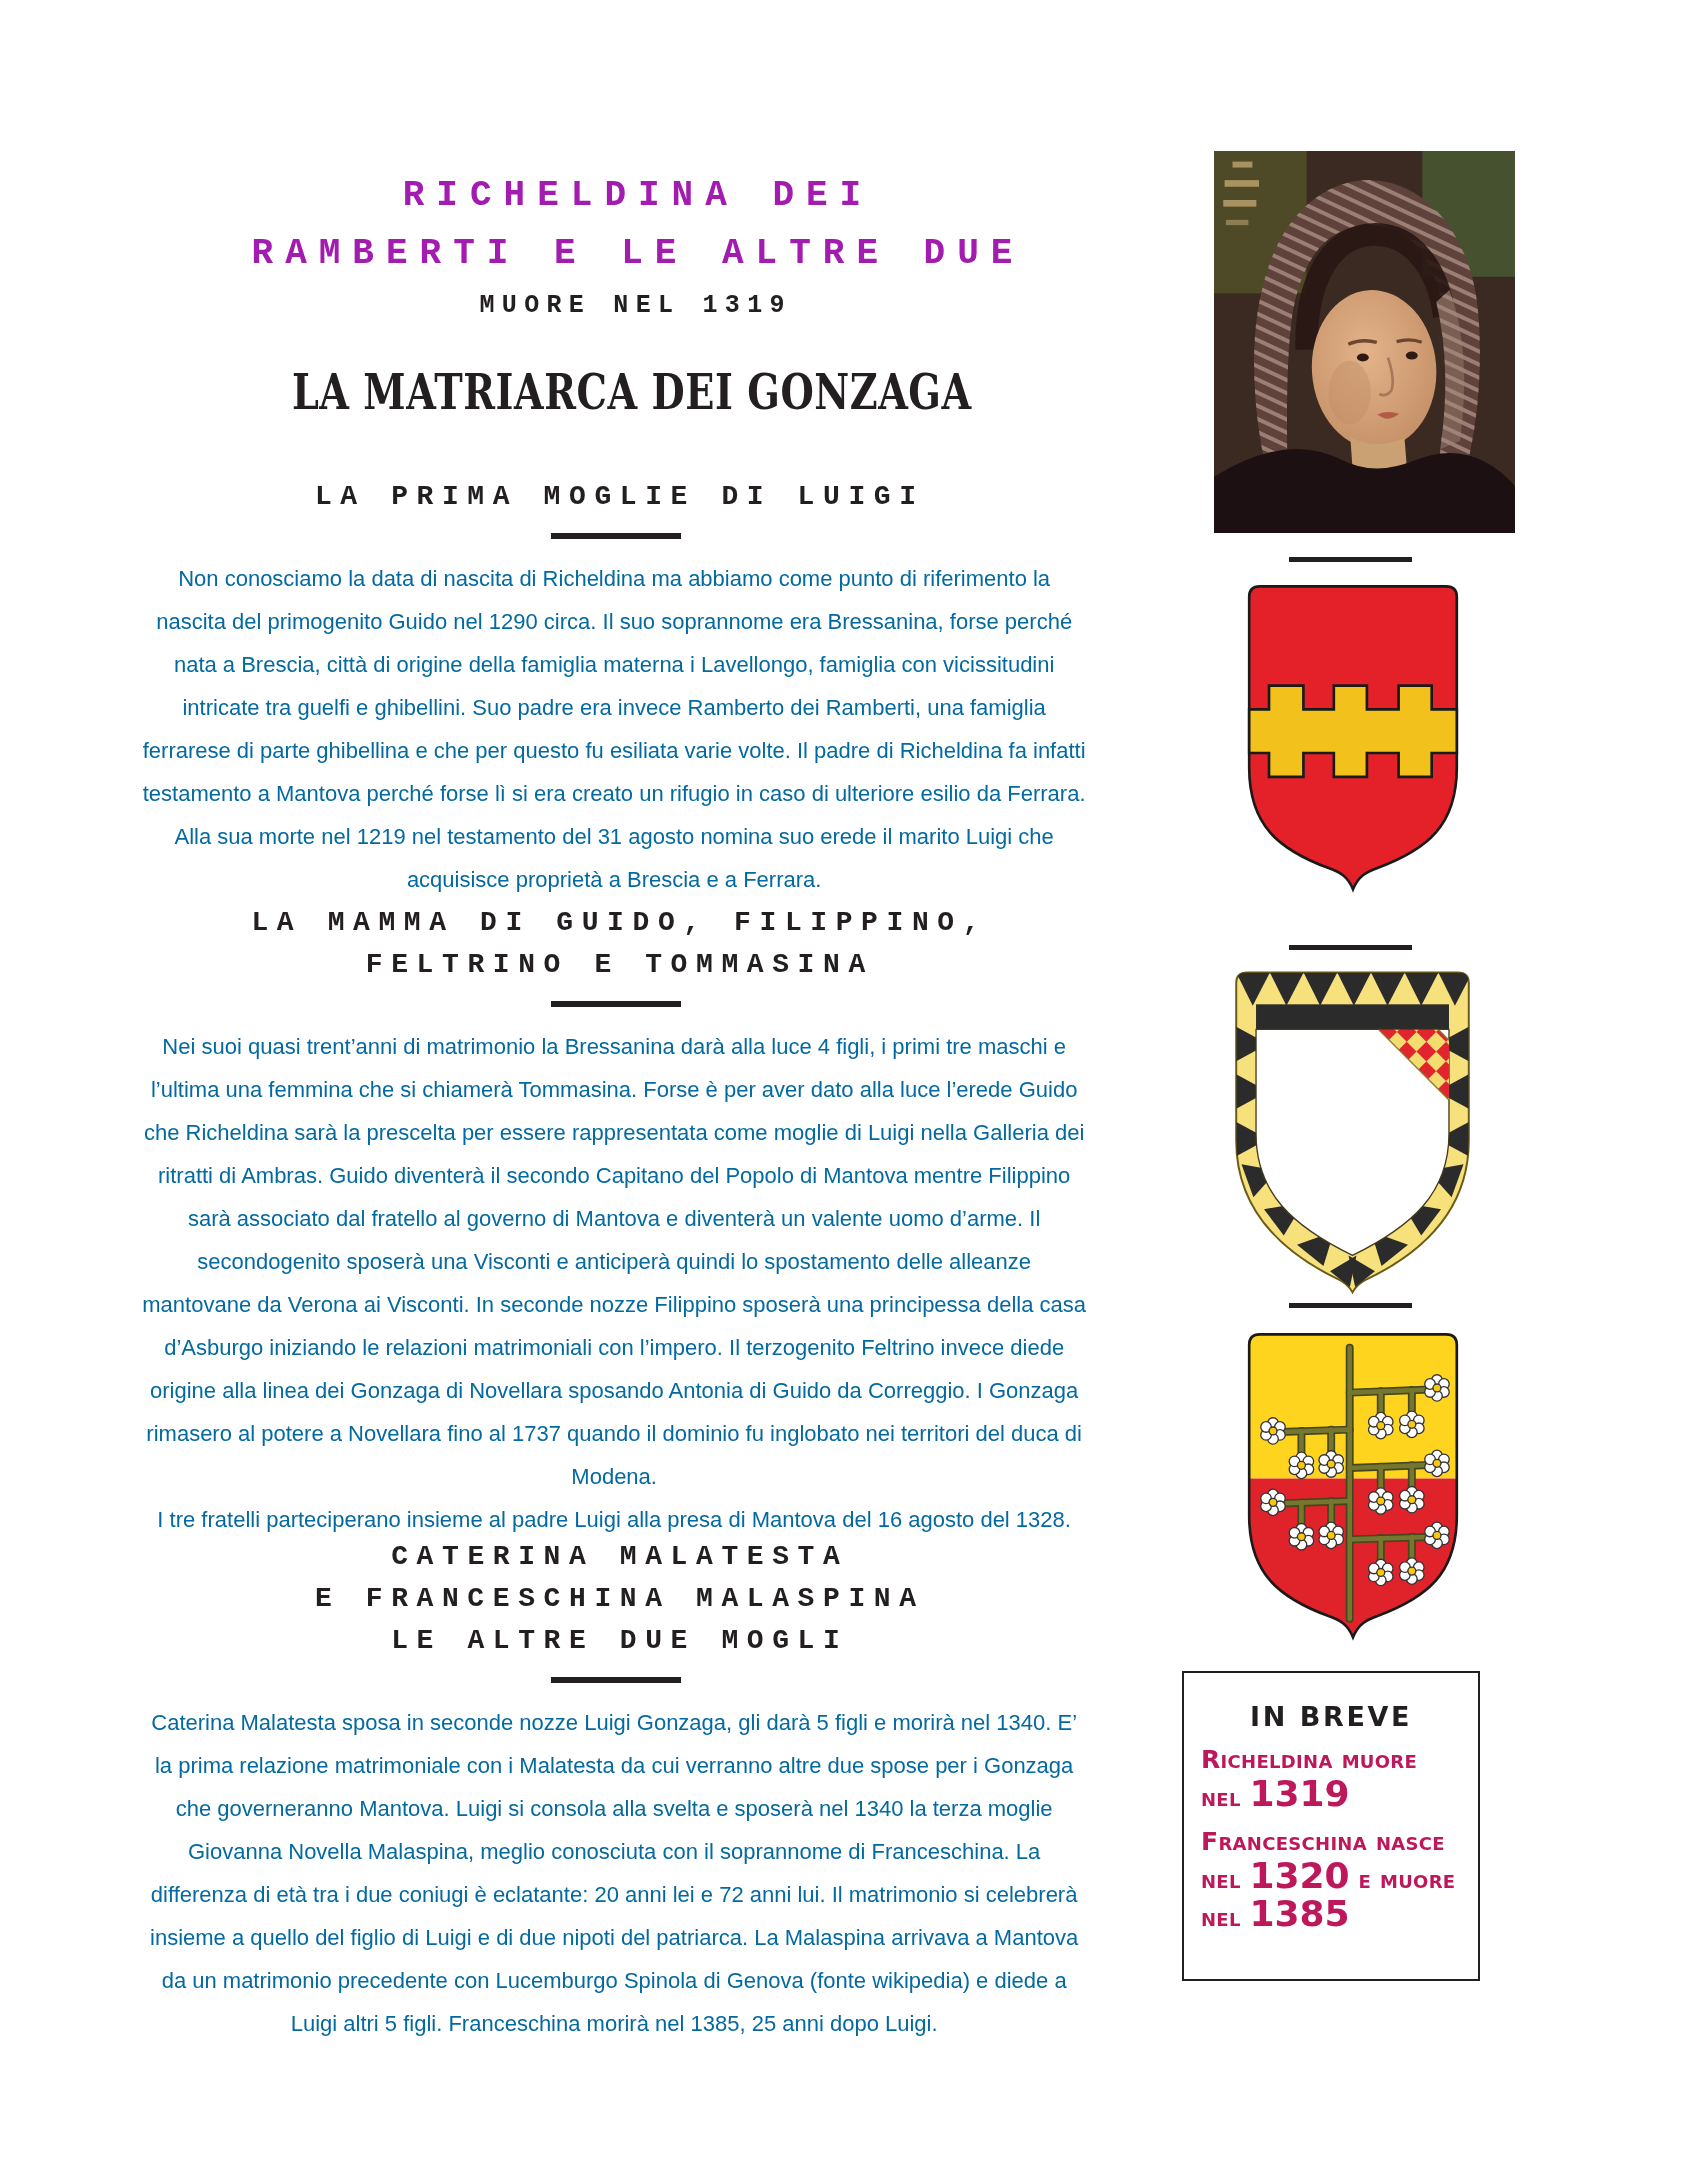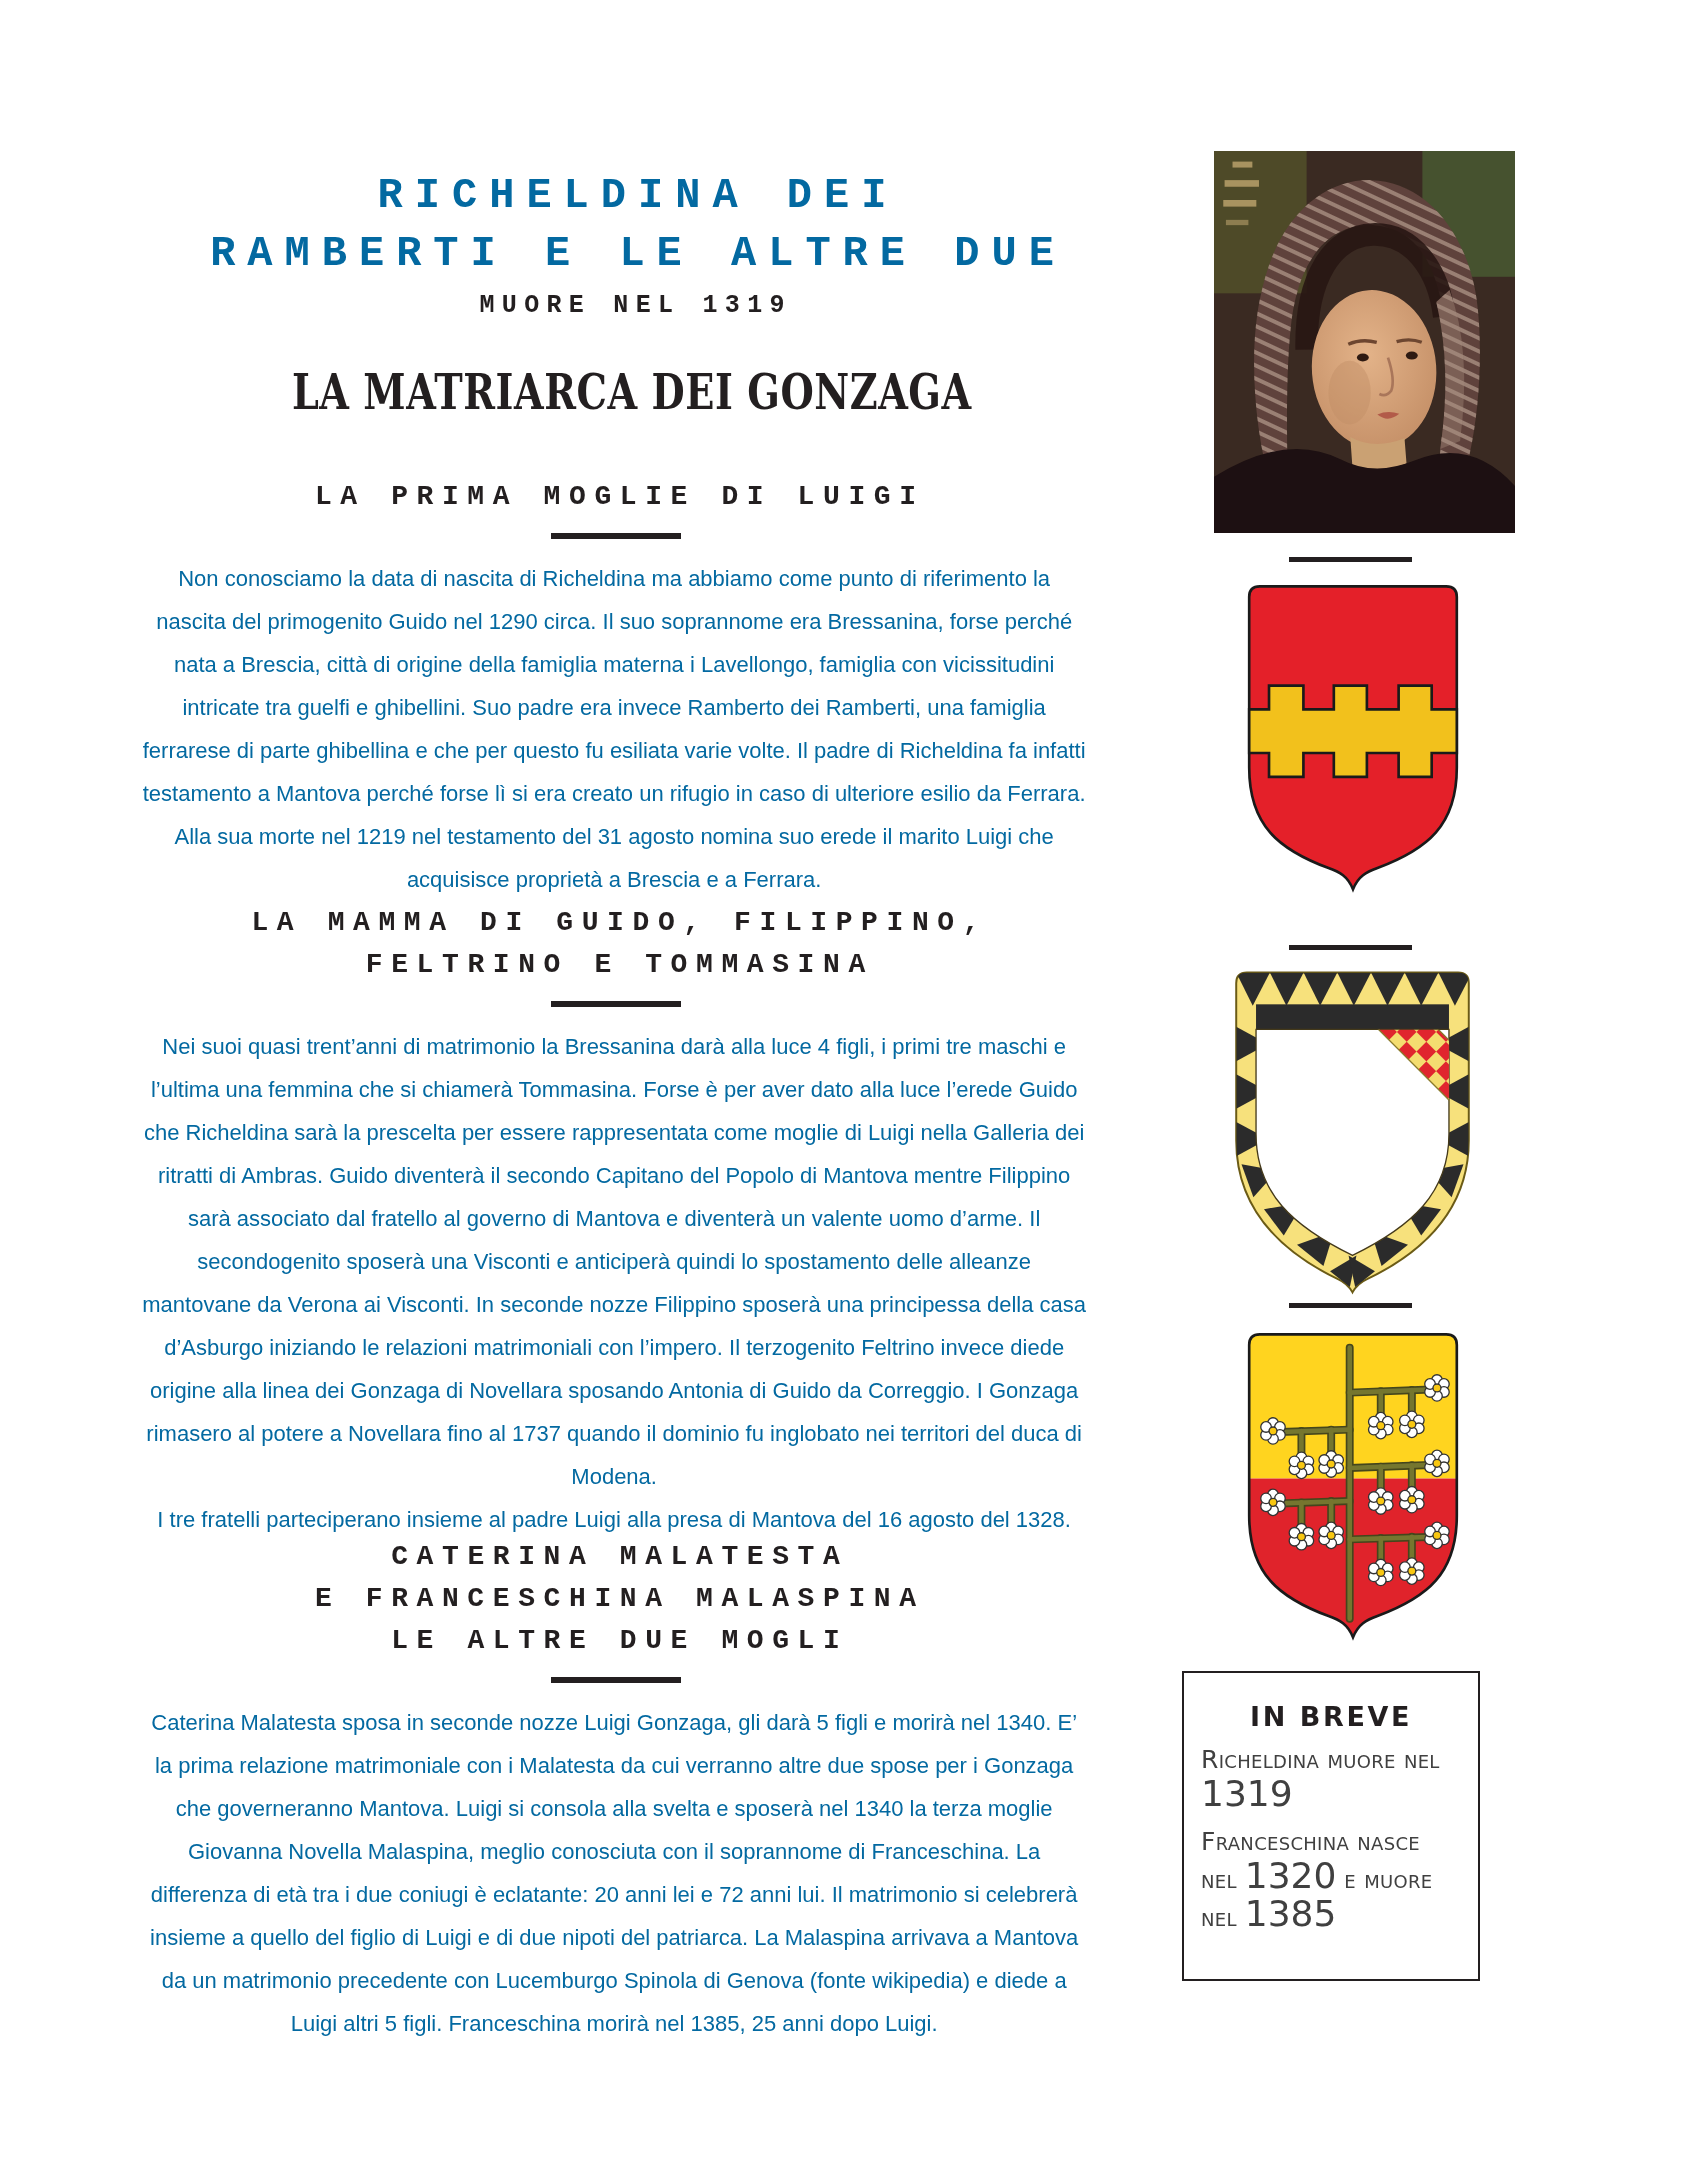--- a/index.html
+++ b/index.html
@@ -1,23 +1,23 @@
 <!DOCTYPE html>
 <html style="font-size:10.6px"><head>
 <meta charset="utf-8">
 <style>
   html,body{margin:0;padding:0;background:#ffffff;}
   .page{position:relative;width:1687px;height:2183px;background:#ffffff;overflow:hidden;
         font-family:"Liberation Sans",sans-serif;}
 
   
   .masthead{position:absolute;left:139px;top:167px;width:986px;text-align:center;}
-  .title-line{font-family:"Liberation Mono",monospace;font-weight:700;font-size:42px;
-
-              line-height:58px;letter-spacing:12px;padding-left:12px;color:#0369a1;white-space:nowrap;}
+  .title-line{font-family:"Liberation Mono",monospace;font-weight:700;font-size:36px;
+
+              line-height:58px;letter-spacing:12px;padding-left:12px;color:#a21caf;white-space:nowrap;}
   .subtitle{margin-top:8px;font-family:"Liberation Mono",monospace;font-weight:700;
             font-size:25px;letter-spacing:7.3px;padding-left:7.3px;color:#231f20;}
   .kicker{position:absolute;left:139px;top:363px;width:986px;text-align:center;color:#231f20;}
   .kicker span{display:inline-block;font-family:"DejaVu Serif",serif;font-weight:700;
                font-size:49px;letter-spacing:0.7px;transform:scaleX(.78);transform-origin:center;}
 
   
   .sec{position:absolute;left:139px;width:953px;}
   .sec1{top:476px}.sec2{top:902px}.sec3{top:1536px}
   .sec-h{text-align:center;font-family:"Liberation Mono",monospace;font-weight:700;
@@ -34,22 +34,22 @@
   .coat1{left:1232px;top:577px;width:242px;height:319px;}
   .coat2{left:1223px;top:963px;width:259px;height:339px;}
   .coat3{left:1232px;top:1325px;width:242px;height:319px;}
   .coat svg,.portrait svg{display:block;width:100%;height:100%;}
 
   
   .inbreve{position:absolute;left:1182px;top:1671px;width:298px;height:310px;
            border:2.6px solid #231f20;box-sizing:border-box;padding:28px 17px;background:#fff;}
   .inbreve-title{text-align:center;font-family:"DejaVu Sans",sans-serif;font-weight:700;
                  font-size:27px;letter-spacing:2.6px;color:#231f20;}
-  .brief-item{margin:10.6px 0 0;font-family:"DejaVu Sans",sans-serif;font-weight:400;
-              color:#404040;font-size:25px;line-height:34px;}
+  .brief-item{margin:10.6px 0 0;font-family:"DejaVu Sans",sans-serif;font-weight:700;
+              color:#be185d;font-size:25px;line-height:34px;}
   .brief-item .caps{font-variant:small-caps;letter-spacing:0.3px;}
   .brief-item .yr{font-size:36px;line-height:34px;}
 </style>
 </head>
 <body>
 
 <div class="page">
 
   <header class="masthead">
     <div class="title-line">RICHELDINA DEI</div>

